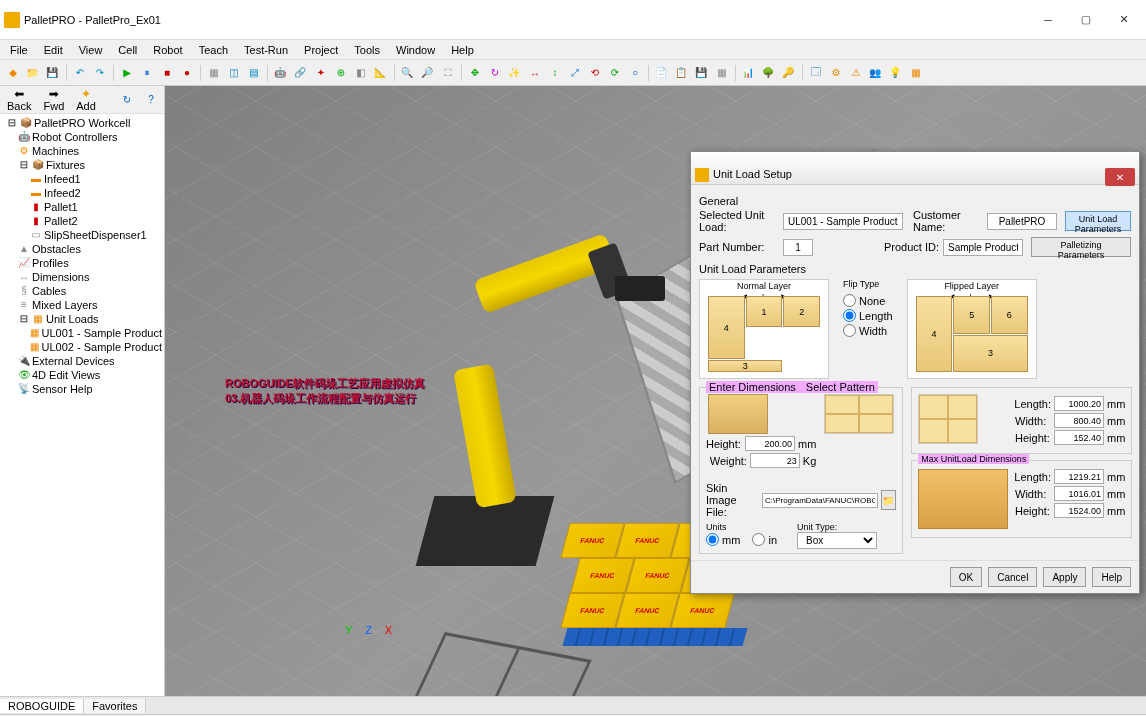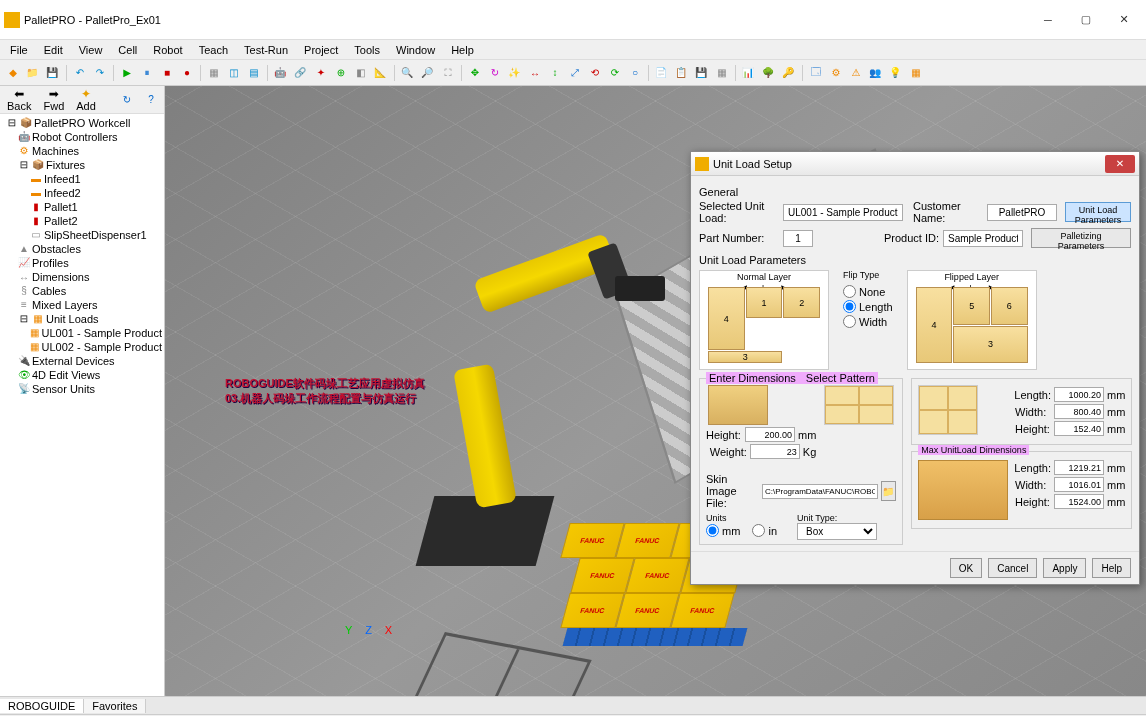--- a/index.html
+++ b/index.html
@@ -36,21 +36,21 @@
 .conveyor { position: absolute; left: 480px; top: 120px; width: 260px; height: 220px; background: repeating-linear-gradient(60deg,#aaa 0 8px,#ccc 8px 16px); transform: skewY(-30deg) skewX(15deg); border: 2px solid #888; }
 .pallet-stack { position: absolute; left: 400px; top: 420px; width: 180px; height: 140px; }
 .box { position: absolute; width: 55px; height: 35px; background: linear-gradient(135deg,#f5c800,#e8b800); border: 1px solid #c89800; display: flex; align-items: center; justify-content: center; font-size: 7px; color: #c00; font-weight: bold; transform: skewX(-15deg); }
 .pallet-base { position: absolute; bottom: 0; left: 0; width: 180px; height: 18px; background: repeating-linear-gradient(90deg,#2060c0 0 12px,#1850a0 12px 14px); transform: skewX(-15deg); }
 .fence { position: absolute; left: 250px; top: 560px; width: 160px; height: 100px; border: 3px solid #555; transform: skewX(-25deg) skewY(10deg); }
 .fence::before, .fence::after { content:''; position:absolute; background:#555; }
 .fence::before { left:50%; top:0; width:3px; height:100%; }
 .axis { position: absolute; left: 180px; bottom: 60px; font-size: 10px; }
 .overlay-text { position: absolute; left: 60px; top: 290px; right: 20px; color: #c01030; font-size: 32px; font-weight: bold; text-shadow: 1px 1px 0 #200040; line-height: 1.4; font-family: 'Microsoft YaHei', sans-serif; pointer-events: none; z-index: 5; }
 .dialog { position: absolute; left: 690px; top: 151px; width: 450px; background: #f0f0f0; border: 1px solid #888; box-shadow: 2px 2px 8px rgba(0,0,0,0.4); z-index: 10; }
-.dlg-title { height: 24px; background: linear-gradient(#fff,#e8e8e8); display: flex; align-items: center; padding: 0 4px; border-bottom: 1px solid #ccc; }
+.dlg-title { height: 24px; background: linear-gradient(#fff,#e8e8e8); display: flex; align-items: flex-start; padding: 16px 4px; border-bottom: 1px solid #ccc; }
 .dlg-title-icon { width: 14px; height: 14px; background: #f0ad00; margin-right: 4px; }
 .dlg-close { width: 30px; height: 18px; background: #c84040; color: #fff; display: flex; align-items: center; justify-content: center; font-size: 10px; border-radius: 2px; cursor: pointer; }
 .dlg-body { padding: 6px 8px; font-size: 10px; }
 .dlg-row { display: flex; align-items: center; gap: 4px; margin-bottom: 4px; }
 .dlg-label { min-width: 80px; }
 .dlg-input { border: 1px solid #aaa; padding: 1px 4px; background: #fff; height: 17px; font-size: 10px; }
 .dlg-btn { border: 1px solid #999; background: #e8e8e8; padding: 2px 8px; height: 20px; font-size: 10px; cursor: pointer; }
 .dlg-btn.active { background: #cce4ff; border-color: #5b9bd5; }
 .dlg-section { font-weight: normal; margin: 4px 0 2px; }
 .dlg-panel { display: flex; gap: 10px; margin-top: 4px; }
@@ -252,21 +252,21 @@
       <div class="tree-node tree-indent-1">
           <span class="tree-icon" style="color:#06c">🔌</span>
           <span>External Devices</span>
         </div>
       <div class="tree-node tree-indent-1">
           <span class="tree-icon" style="color:#0a0">👁</span>
           <span>4D Edit Views</span>
         </div>
       <div class="tree-node tree-indent-1">
           <span class="tree-icon" style="color:#888">📡</span>
-          <span>Sensor Units</span>
+          <span>Sensor Help</span>
         </div>
     </div>
   </div>
 
   <div class="viewport">
     <div class="floor"></div>
     <div class="grid-overlay"></div>
     <div class="conveyor"></div>
     <div class="robot">
       <div class="robot-base"></div>

